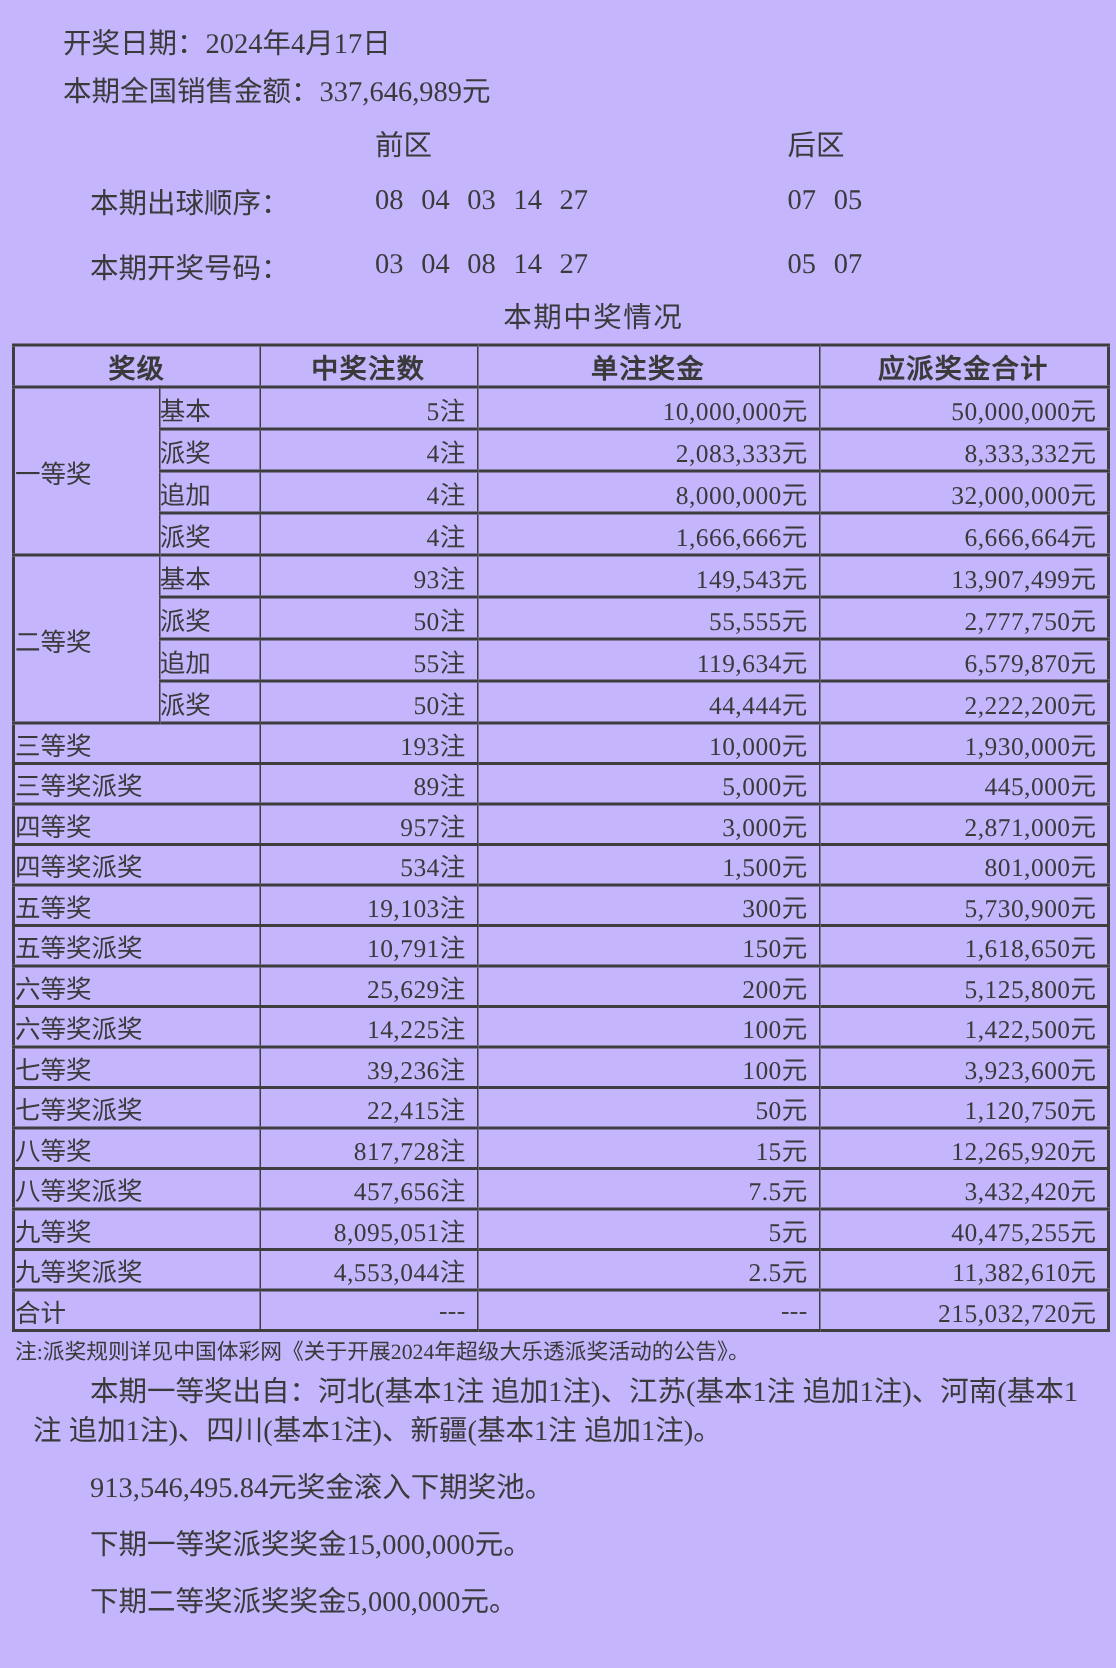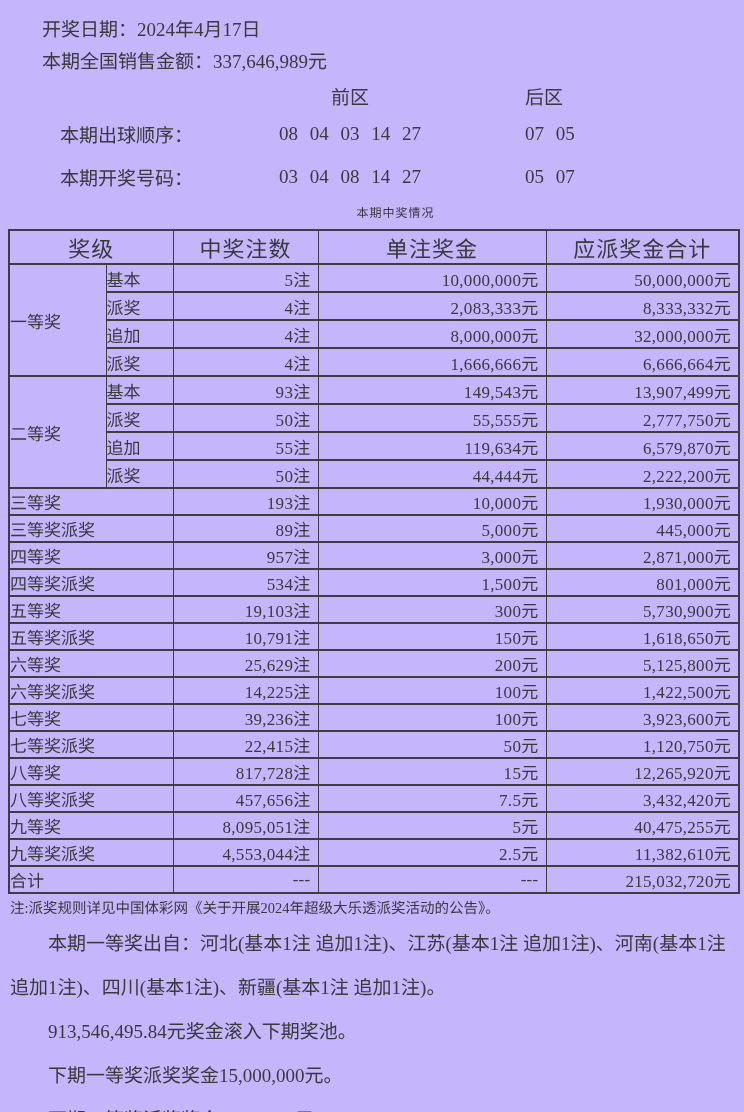--- a/index.html
+++ b/index.html
@@ -14,52 +14,52 @@
   }
   
   .top-info { padding:14px 0 0 42px; }
   .top-info p { margin:0; font-size:19px; line-height:32px; white-space:nowrap; }
 
   
   .zone-row,.num-row { display:flex; align-items:center; font-size:19px; }
   .zone-row { height:34px; }
   .num-row { height:43px; }
   .col-l { width:250px; padding-left:60px; box-sizing:border-box; white-space:nowrap; }
-  .col-f { width:200px; text-align:center; word-spacing:7px; white-space:nowrap; }
+  .col-f { width:200px; text-align:left; word-spacing:7px; white-space:nowrap; }
   .col-b { width:150px; margin-left:75px; word-spacing:7px; white-space:nowrap; }
 
   
   .table-title {
     margin:2px 0 3px; text-align:center;
-    font-size:12px; font-weight:normal; line-height:26px; letter-spacing:1px;padding-left:47px;
+    font-size:19px; font-weight:normal; line-height:26px; letter-spacing:1px;padding-left:47px;
   }
 
   
   table.prize {
     margin-left:8px; width:730px;
     border-collapse:collapse; table-layout:fixed;
     font-size:17px;
     border:2px solid #3e3e3e;
   }
   table.prize th, table.prize td {
     border:1px solid #3e3e3e;
     border-top-width:2px; border-bottom-width:2px;
     padding:0; overflow:hidden; white-space:nowrap;
   }
-  table.prize th { font-weight:normal; font-size:22px; letter-spacing:1px; }
+  table.prize th { font-weight:bold; font-size:18px; letter-spacing:1px; }
   thead tr { height:24px; }
   tr.r-big { height:28px; }
   tr.r-small { height:23px; }
   .c-group,.c-sub,.c-label { text-align:left; }
   .c-num { text-align:right; padding-right:7px !important; letter-spacing:0.3px; }
 
   
   .note { margin:4px 0 0 10px; font-size:14.5px; line-height:21px; white-space:nowrap; }
   .fps { margin-left:10px; width:726px; }
-  .fp { margin:0; font-size:19px; line-height:44px; text-indent:38px; }
+  .fp { margin:12px; font-size:19px; line-height:26px; text-indent:38px; }
   .fps .fp:first-child { margin-top:3px; }
 </style>
 </head>
 <body>
 
 <div class="page">
 
   <div class="top-info">
     <p>开奖日期：2024年4月17日</p>
     <p>本期全国销售金额：337,646,989元</p>

